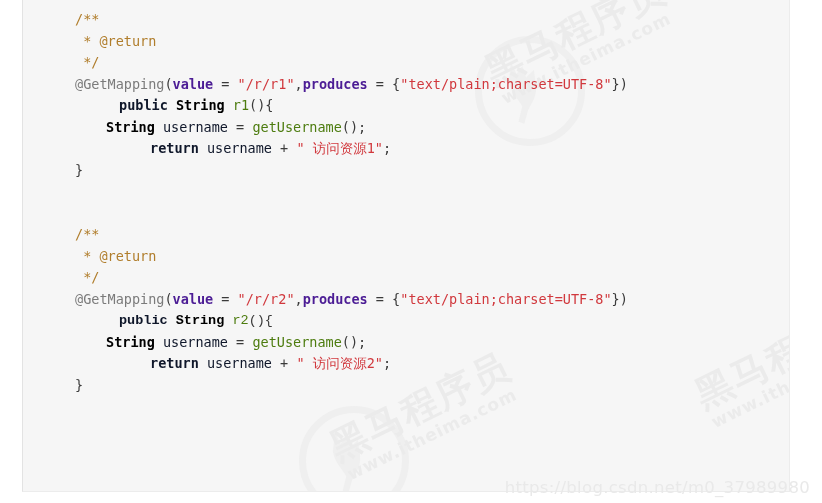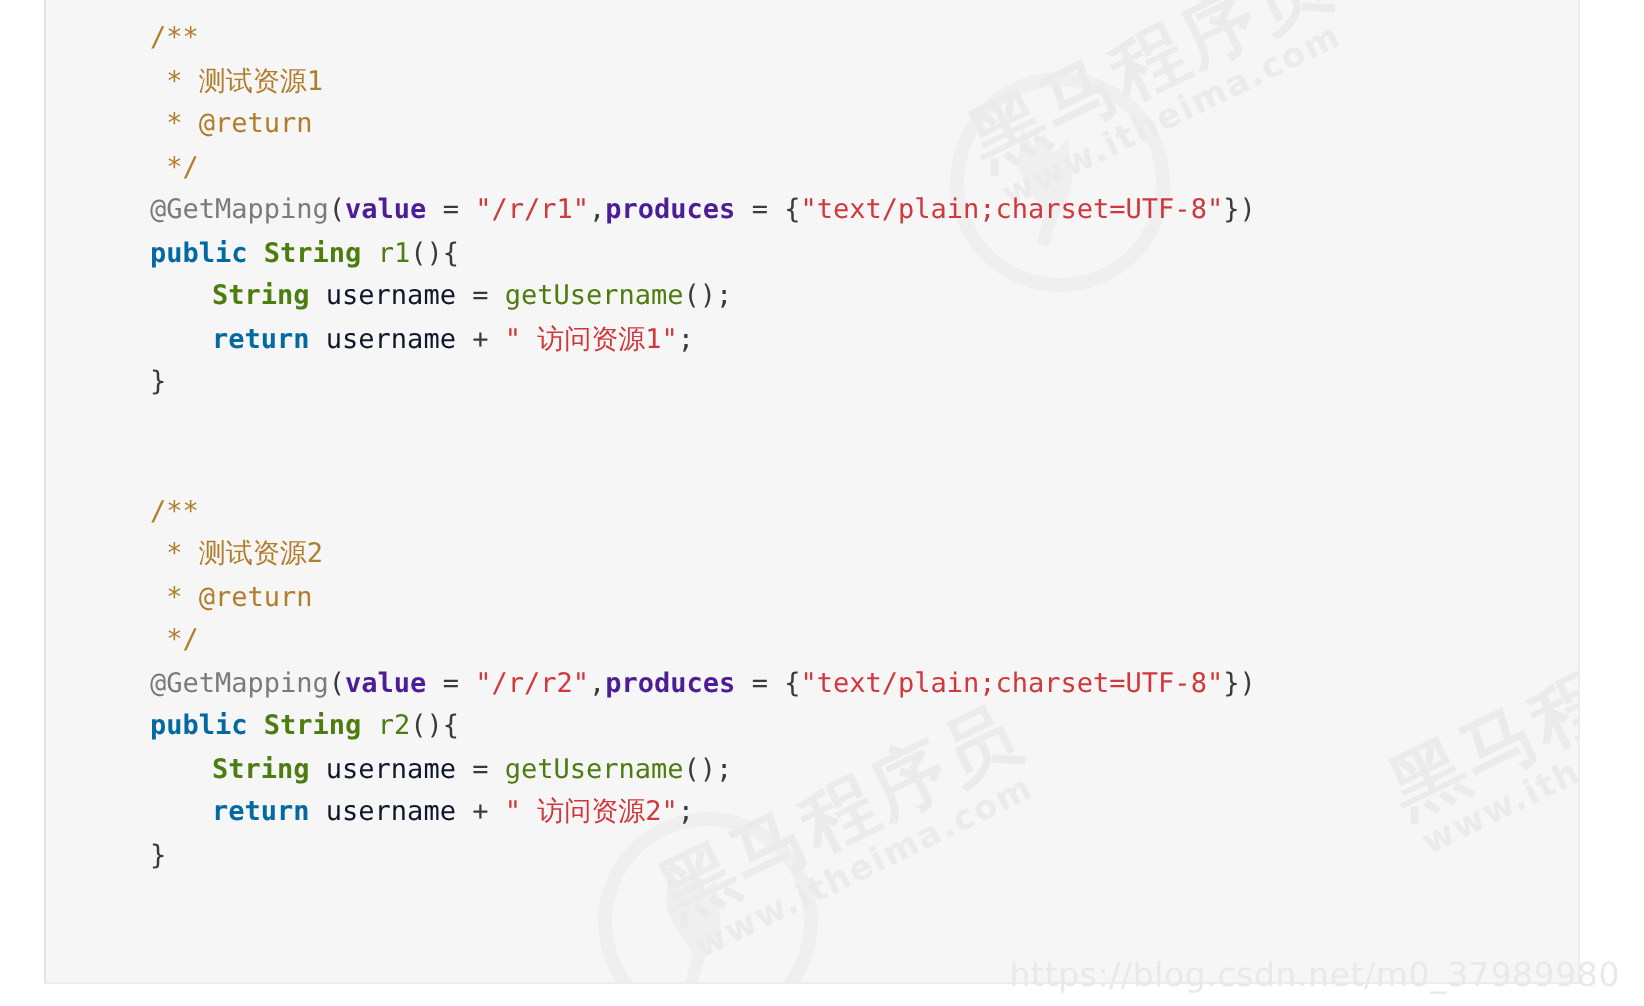--- a/index.html
+++ b/index.html
@@ -47,22 +47,22 @@
     font-family: "DejaVu Sans Mono", monospace;
     font-size: 13.5px;
     white-space: pre;
     color: #3a3a3a;
     padding-left: 52px;
     letter-spacing: 0px;
   }
 
   
   .tok-comment  { color: #b07d2b; }
-  .tok-keyword  { color: #0369a1; font-weight: 600; }
-  .tok-type     { color: #4d7c0f; font-weight: 600; }
+  .tok-keyword  { color: #0f172a; font-weight: 600; margin-left: 44px; }
+  .tok-type     { color: #000000; font-weight: 600; }
   .tok-string   { color: #d1383d; }
   .tok-anno     { color: #7b7b7b; }
   .tok-param    { color: #4c1d95; font-weight: 600; }
   .tok-plain    { color: #0f172a; }
   .tok-punct    { color: #3a3a3a; }
   .tok-method   { color: #4d7c0f; }
 
   
   .wm-layer {
     position: absolute;
@@ -151,36 +151,34 @@
       <svg class="wm-horse" viewBox="0 0 100 100">
         <path d="M30 20 L36 32 L42 24 L46 36 L54 28 L56 42 C58 55 52 62 48 70 L44 84 L38 82 L42 66 C38 58 30 52 28 40 Z" fill="#efefef"></path>
       </svg>
     </div>
     <div class="wm-text wm-cn wm-c">黑马程序员</div>
     <div class="wm-text wm-url wm-c2">www.itheima.com</div>
   </div>
 
   <div class="code-area" id="code-area">
       <div class="code-line" style="padding-left: 52px;"><span class="tok-comment">/**</span></div>
-      <div class="code-line" style="padding-left: 52px;"><span class="tok-comment"> * 测试资源1</span></div>
       <div class="code-line" style="padding-left: 52px;"><span class="tok-comment"> * @return</span></div>
       <div class="code-line" style="padding-left: 52px;"><span class="tok-comment"> */</span></div>
       <div class="code-line" style="padding-left: 52px;"><span class="tok-anno">@GetMapping</span><span class="tok-punct">(</span><span class="tok-param">value</span><span class="tok-plain"> </span><span class="tok-punct">=</span><span class="tok-plain"> </span><span class="tok-string">"/r/r1"</span><span class="tok-punct">,</span><span class="tok-param">produces</span><span class="tok-plain"> </span><span class="tok-punct">=</span><span class="tok-plain"> </span><span class="tok-punct">{</span><span class="tok-string">"text/plain;charset=UTF-8"</span><span class="tok-punct">})</span></div>
       <div class="code-line" style="padding-left: 52px;"><span class="tok-keyword">public</span><span class="tok-plain"> </span><span class="tok-type">String</span><span class="tok-plain"> </span><span class="tok-method">r1</span><span class="tok-punct">(){</span></div>
       <div class="code-line" style="padding-left: 83px;"><span class="tok-type">String</span><span class="tok-plain"> </span><span class="tok-plain">username</span><span class="tok-plain"> </span><span class="tok-punct">=</span><span class="tok-plain"> </span><span class="tok-method">getUsername</span><span class="tok-punct">();</span></div>
       <div class="code-line" style="padding-left: 83px;"><span class="tok-keyword">return</span><span class="tok-plain"> </span><span class="tok-plain">username</span><span class="tok-plain"> </span><span class="tok-punct">+</span><span class="tok-plain"> </span><span class="tok-string">" 访问资源1"</span><span class="tok-punct">;</span></div>
       <div class="code-line" style="padding-left: 52px;"><span class="tok-punct">}</span></div>
       <div class="code-line" style="padding-left: 52px;">&nbsp;</div>
       <div class="code-line" style="padding-left: 52px;">&nbsp;</div>
       <div class="code-line" style="padding-left: 52px;"><span class="tok-comment">/**</span></div>
-      <div class="code-line" style="padding-left: 52px;"><span class="tok-comment"> * 测试资源2</span></div>
       <div class="code-line" style="padding-left: 52px;"><span class="tok-comment"> * @return</span></div>
       <div class="code-line" style="padding-left: 52px;"><span class="tok-comment"> */</span></div>
       <div class="code-line" style="padding-left: 52px;"><span class="tok-anno">@GetMapping</span><span class="tok-punct">(</span><span class="tok-param">value</span><span class="tok-plain"> </span><span class="tok-punct">=</span><span class="tok-plain"> </span><span class="tok-string">"/r/r2"</span><span class="tok-punct">,</span><span class="tok-param">produces</span><span class="tok-plain"> </span><span class="tok-punct">=</span><span class="tok-plain"> </span><span class="tok-punct">{</span><span class="tok-string">"text/plain;charset=UTF-8"</span><span class="tok-punct">})</span></div>
-      <div class="code-line" style="padding-left: 52px;"><span class="tok-keyword">public</span><span class="tok-plain"> </span><span class="tok-type">String</span><span class="tok-plain"> </span><span class="tok-method">r2</span><span class="tok-punct">(){</span></div>
+      <div class="code-line" style="padding-left: 52px; font-family: Liberation Mono, monospace;"><span class="tok-keyword">public</span><span class="tok-plain"> </span><span class="tok-type">String</span><span class="tok-plain"> </span><span class="tok-method">r2</span><span class="tok-punct">(){</span></div>
       <div class="code-line" style="padding-left: 83px;"><span class="tok-type">String</span><span class="tok-plain"> </span><span class="tok-plain">username</span><span class="tok-plain"> </span><span class="tok-punct">=</span><span class="tok-plain"> </span><span class="tok-method">getUsername</span><span class="tok-punct">();</span></div>
       <div class="code-line" style="padding-left: 83px;"><span class="tok-keyword">return</span><span class="tok-plain"> </span><span class="tok-plain">username</span><span class="tok-plain"> </span><span class="tok-punct">+</span><span class="tok-plain"> </span><span class="tok-string">" 访问资源2"</span><span class="tok-punct">;</span></div>
       <div class="code-line" style="padding-left: 52px;"><span class="tok-punct">}</span></div>
       <div class="code-line" style="padding-left: 52px;">&nbsp;</div>
       <div class="code-line" style="padding-left: 52px;">&nbsp;</div>
       <div class="code-line" style="padding-left: 52px;">&nbsp;</div>
     </div>
 
 </div>
 

